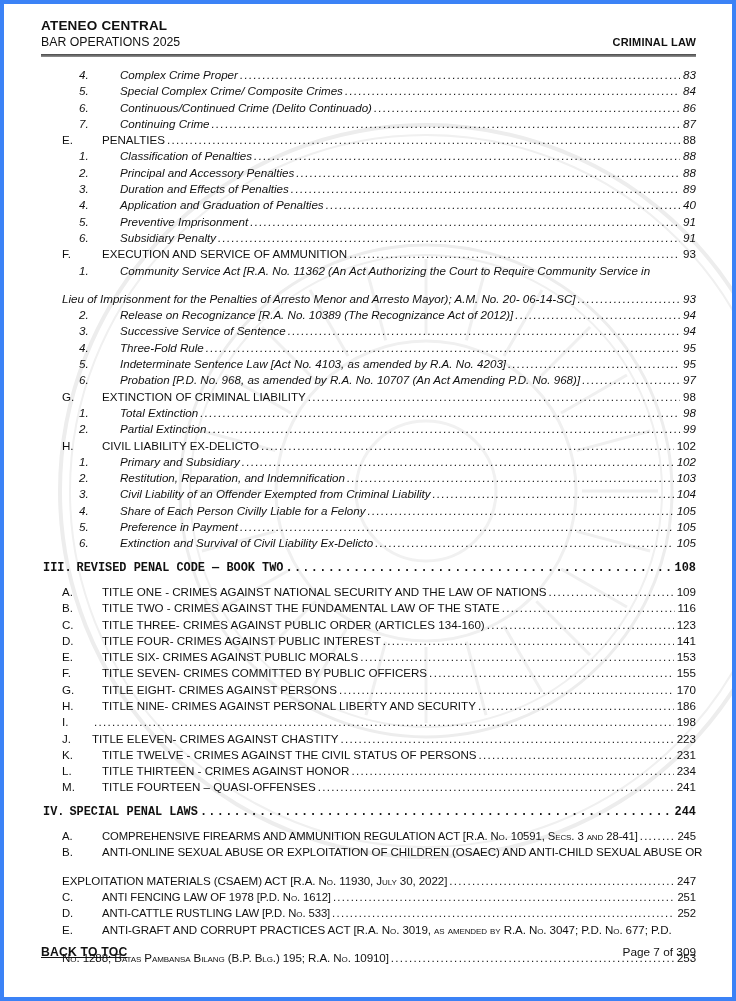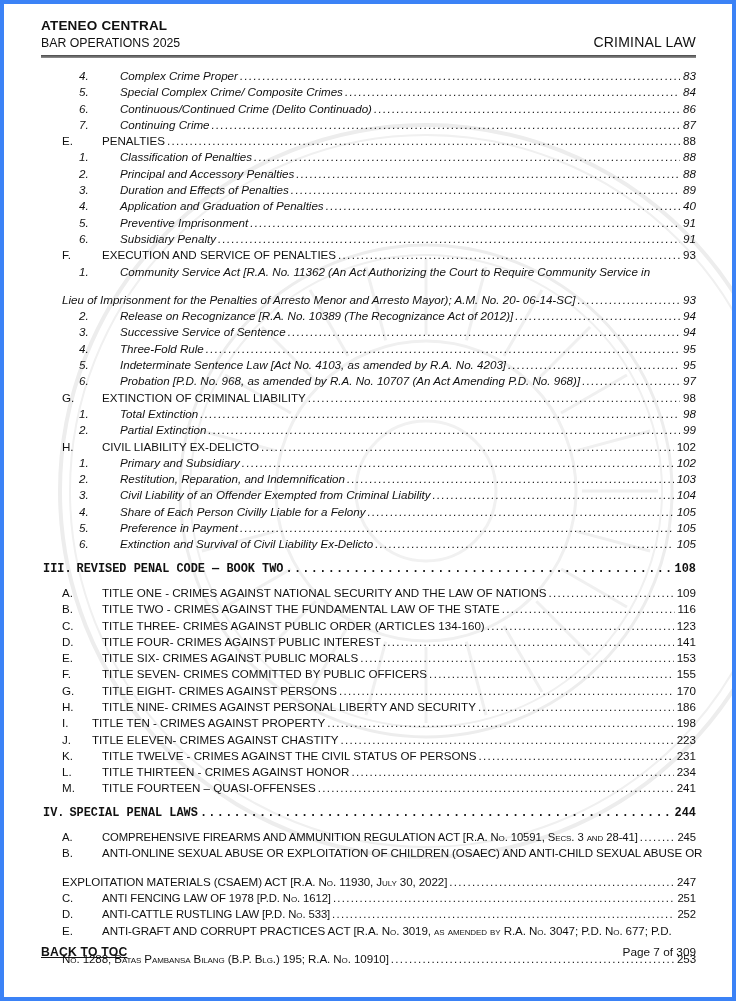--- a/index.html
+++ b/index.html
@@ -8,21 +8,21 @@
     font-family:"Liberation Sans",sans-serif;color:#111;box-sizing:border-box;
     border:4px solid #3b82f6;
   }
   
   .watermark{position:absolute;left:52px;top:117px;width:740px;height:740px;pointer-events:none;}
   
   .content{position:absolute;left:37px;right:36px;top:13px;}
   .hdr-org{font-size:13.5px;font-weight:bold;line-height:17px;letter-spacing:.2px;}
   .hdr-row2{display:flex;justify-content:space-between;align-items:baseline;line-height:16px;gap:29px;}
   .hdr-sub{font-size:12.3px;}
-  .hdr-subject{font-size:14px;font-weight:normal;letter-spacing:.2px;}
+  .hdr-subject{font-size:11px;font-weight:bold;letter-spacing:.2px;}
   .hdr-rule{height:3px;margin-top:4px;background:linear-gradient(to bottom,#474747,#939393);}
   
   .toc{margin-top:10px;}
   .row{display:flex;align-items:baseline;font-size:11.6px;line-height:16.3px;}
   .row .lbl{flex:0 0 auto;}
   .row .txt{flex:0 1 auto;white-space:nowrap;}
   .dots{flex:1 1 auto;overflow:hidden;white-space:nowrap;min-width:8px;margin:0 2px;}
   .dots::after{content:"....................................................................................................................................................................................................................................................................................................................................................................";letter-spacing:1.3px;}
   .pg{flex:0 0 auto;padding-left:1px;}
   
@@ -161,21 +161,21 @@
     <span class="pg">91</span>
   </div>
         <div class="row lvl-sub">
     <span class="lbl">6.</span>
     <span class="txt">Subsidiary Penalty</span>
     <span class="dots"></span>
     <span class="pg">91</span>
   </div>
         <div class="row lvl-letter">
     <span class="lbl">F.</span>
-    <span class="txt">EXECUTION AND SERVICE OF PENALTIES</span>
+    <span class="txt">EXECUTION AND SERVICE OF AMMUNITION</span>
     <span class="dots"></span>
     <span class="pg">93</span>
   </div>
         <div class="rowwrap lvl-sub">
     <div class="row line1">
       <span class="lbl">1.</span>
       <span class="txt">Community Service Act [R.A. No. 11362 (An Act Authorizing the Court to Require Community Service in</span>
     </div>
     <div class="row line2">
       <span class="txt">Lieu of Imprisonment for the Penalties of Arresto Menor and Arresto Mayor); A.M. No. 20- 06-14-SC]</span>
@@ -322,21 +322,20 @@
     <span class="pg">170</span>
   </div>
         <div class="row lvl-letter">
     <span class="lbl">H.</span>
     <span class="txt">TITLE NINE- CRIMES AGAINST PERSONAL LIBERTY AND SECURITY</span>
     <span class="dots"></span>
     <span class="pg">186</span>
   </div>
         <div class="row lvl-letter tight">
     <span class="lbl">I.</span>
-    <span class="txt">TITLE TEN - CRIMES AGAINST PROPERTY</span>
     <span class="dots"></span>
     <span class="pg">198</span>
   </div>
         <div class="row lvl-letter tight">
     <span class="lbl">J.</span>
     <span class="txt">TITLE ELEVEN- CRIMES AGAINST CHASTITY</span>
     <span class="dots"></span>
     <span class="pg">223</span>
   </div>
         <div class="row lvl-letter">

